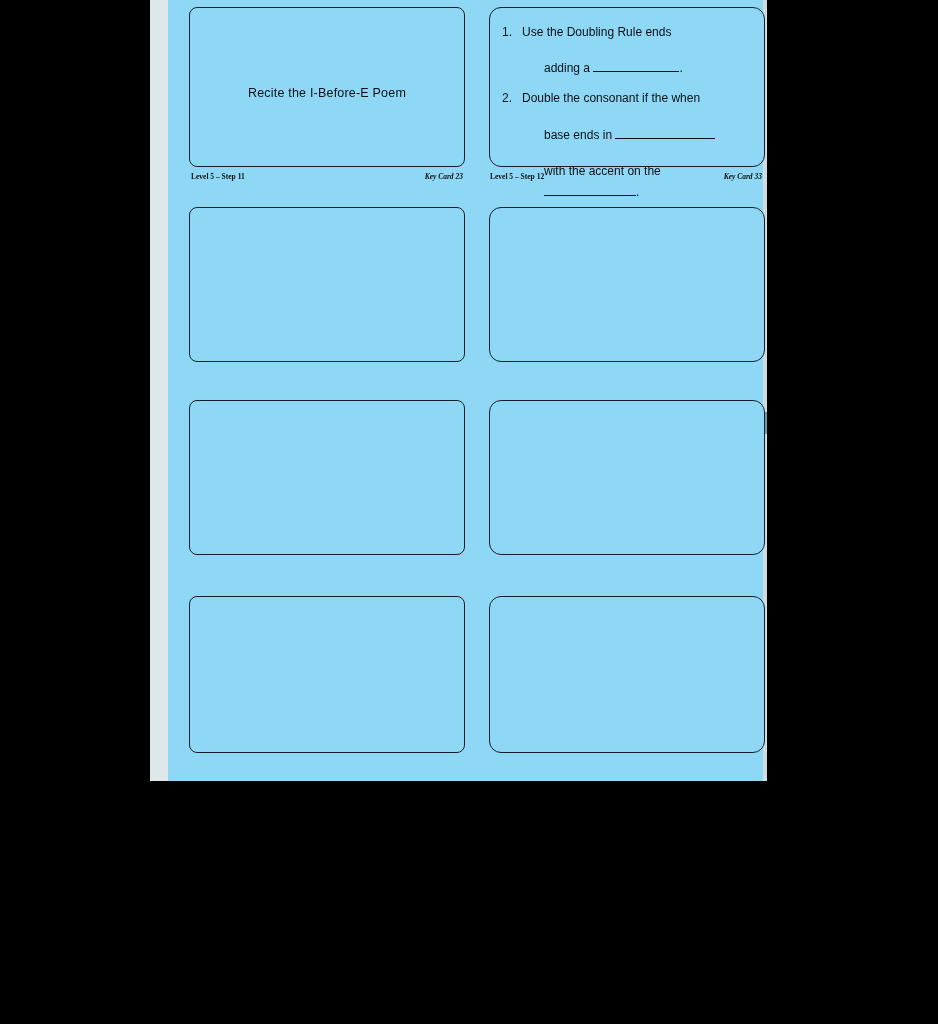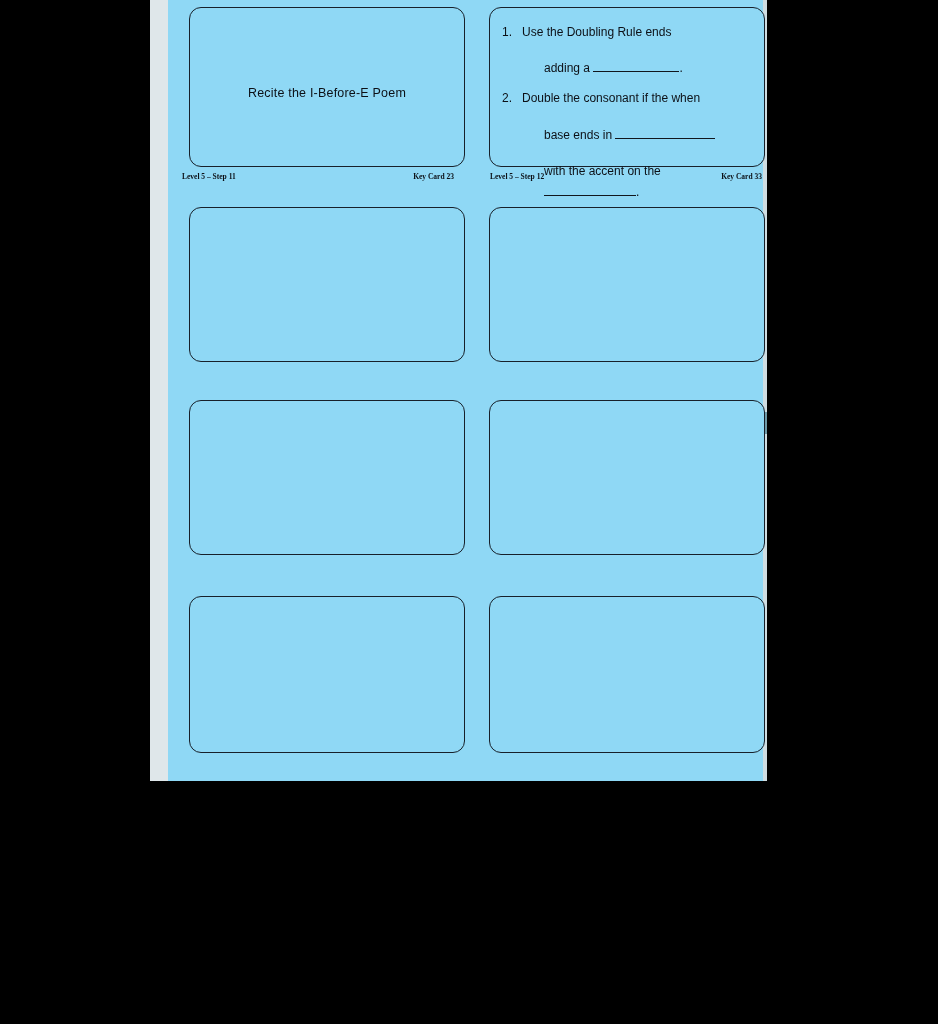--- a/index.html
+++ b/index.html
@@ -64,21 +64,21 @@
   }
 
   .card {
     position: absolute;
     background: #8fd8f5;
     border: 1.6px solid #17202a;
     border-radius: 12px;
     box-sizing: border-box;
   }
 
-  .card-col-left  { left: 21px; width: 276px; }
+  .card-col-left  { left: 21px; width: 276px; border-radius: 8px; }
   .card-col-right { left: 321px; width: 276px; }
 
   .row1 { top: 7px;   height: 160px; }
   .row2 { top: 207px; height: 155px; }
   .row3 { top: 400px; height: 155px; }
   .row4 { top: 596px; height: 157px; }
 
   
   .poem-line {
     position: absolute;
@@ -140,33 +140,34 @@
   
   .footer-row {
     position: absolute;
     top: 172px;
     height: 12px;
     font-size: 7.5px;
     font-weight: bold;
     color: #0c1016;
     font-family: "Liberation Serif", serif;
   }
-  .footer-left  { left: 12px;  width: 276px; }
+  .footer-left  { left: 21px;  width: 276px; }
   .footer-right { left: 320px; width: 276px; }
   .footer-row .f-step {
     position: absolute;
     left: 2px;
     top: 0;
     white-space: nowrap;
   }
   .footer-row .f-card {
     position: absolute;
     right: 2px;
     top: 0;
     white-space: nowrap;
+    font-style: italic;
   }
 </style>
 </head>
 <body>
 
 <div id="page-root">
 
   <div class="sheet">
     <div class="sheet-edge-left"></div>
     <div class="sheet-edge-right"></div>

